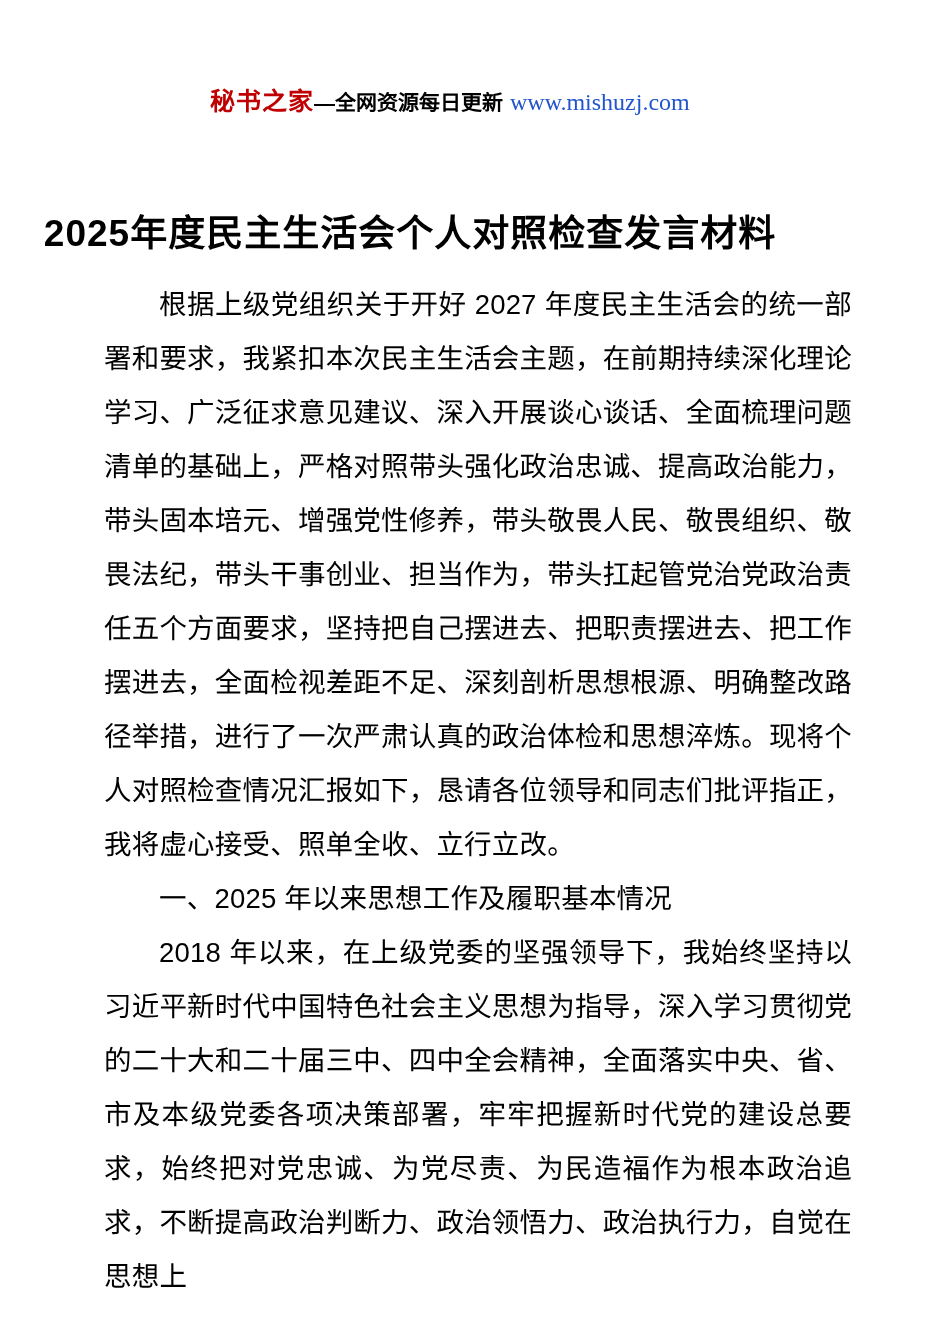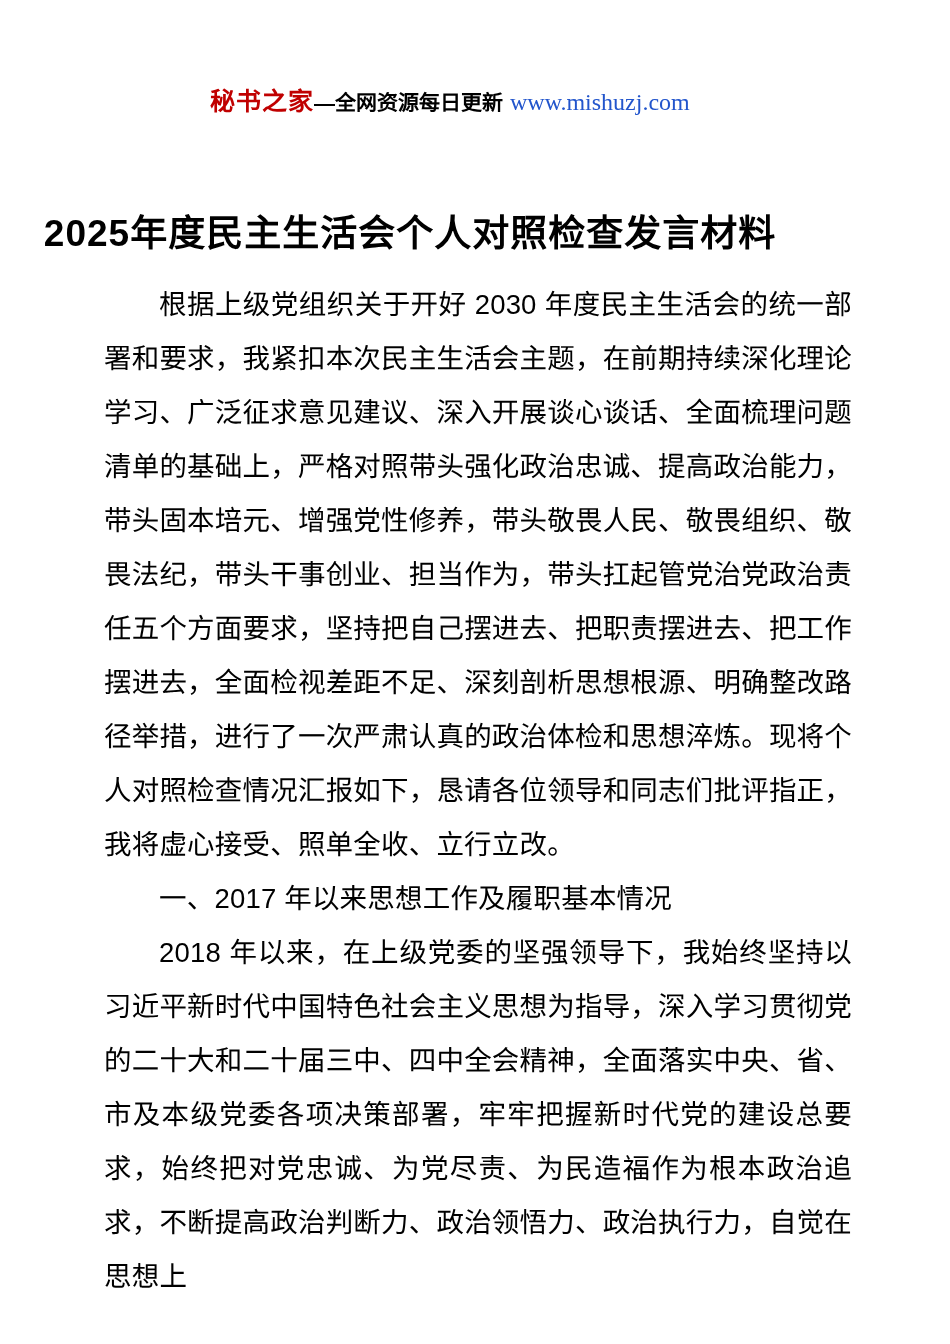--- a/index.html
+++ b/index.html
@@ -88,18 +88,18 @@
 
 <div class="page">
 
   <div class="header-banner">
     <span class="brand-name">秘书之家</span><span class="brand-tag">—全网资源每日更新</span> <span class="brand-url">www.mishuzj.com</span>
   </div>
 
   <h1 class="doc-title">2025年度民主生活会个人对照检查发言材料</h1>
 
   <div class="body-text">
-    <p class="para">根据上级党组织关于开好 2030 年度民主生活会的统一部署和要求，我紧扣本次民主生活会主题，在前期持续深化理论学习、广泛征求意见建议、深入开展谈心谈话、全面梳理问题清单的基础上，严格对照带头强化政治忠诚、提高政治能力，带头固本培元、增强党性修养，带头敬畏人民、敬畏组织、敬畏法纪，带头干事创业、担当作为，带头扛起管党治党政治责任五个方面要求，坚持把自己摆进去、把职责摆进去、把工作摆进去，全面检视差距不足、深刻剖析思想根源、明确整改路径举措，进行了一次严肃认真的政治体检和思想淬炼。现将个人对照检查情况汇报如下，恳请各位领导和同志们批评指正，我将虚心接受、照单全收、立行立改。</p>
-    <p class="para">一、2017 年以来思想工作及履职基本情况</p>
+    <p class="para">根据上级党组织关于开好 2027 年度民主生活会的统一部署和要求，我紧扣本次民主生活会主题，在前期持续深化理论学习、广泛征求意见建议、深入开展谈心谈话、全面梳理问题清单的基础上，严格对照带头强化政治忠诚、提高政治能力，带头固本培元、增强党性修养，带头敬畏人民、敬畏组织、敬畏法纪，带头干事创业、担当作为，带头扛起管党治党政治责任五个方面要求，坚持把自己摆进去、把职责摆进去、把工作摆进去，全面检视差距不足、深刻剖析思想根源、明确整改路径举措，进行了一次严肃认真的政治体检和思想淬炼。现将个人对照检查情况汇报如下，恳请各位领导和同志们批评指正，我将虚心接受、照单全收、立行立改。</p>
+    <p class="para">一、2025 年以来思想工作及履职基本情况</p>
     <p class="para">2018 年以来，在上级党委的坚强领导下，我始终坚持以习近平新时代中国特色社会主义思想为指导，深入学习贯彻党的二十大和二十届三中、四中全会精神，全面落实中央、省、市及本级党委各项决策部署，牢牢把握新时代党的建设总要求，始终把对党忠诚、为党尽责、为民造福作为根本政治追求，不断提高政治判断力、政治领悟力、政治执行力，自觉在思想上</p>
   </div>
 
 </div>
 
 </body></html>

